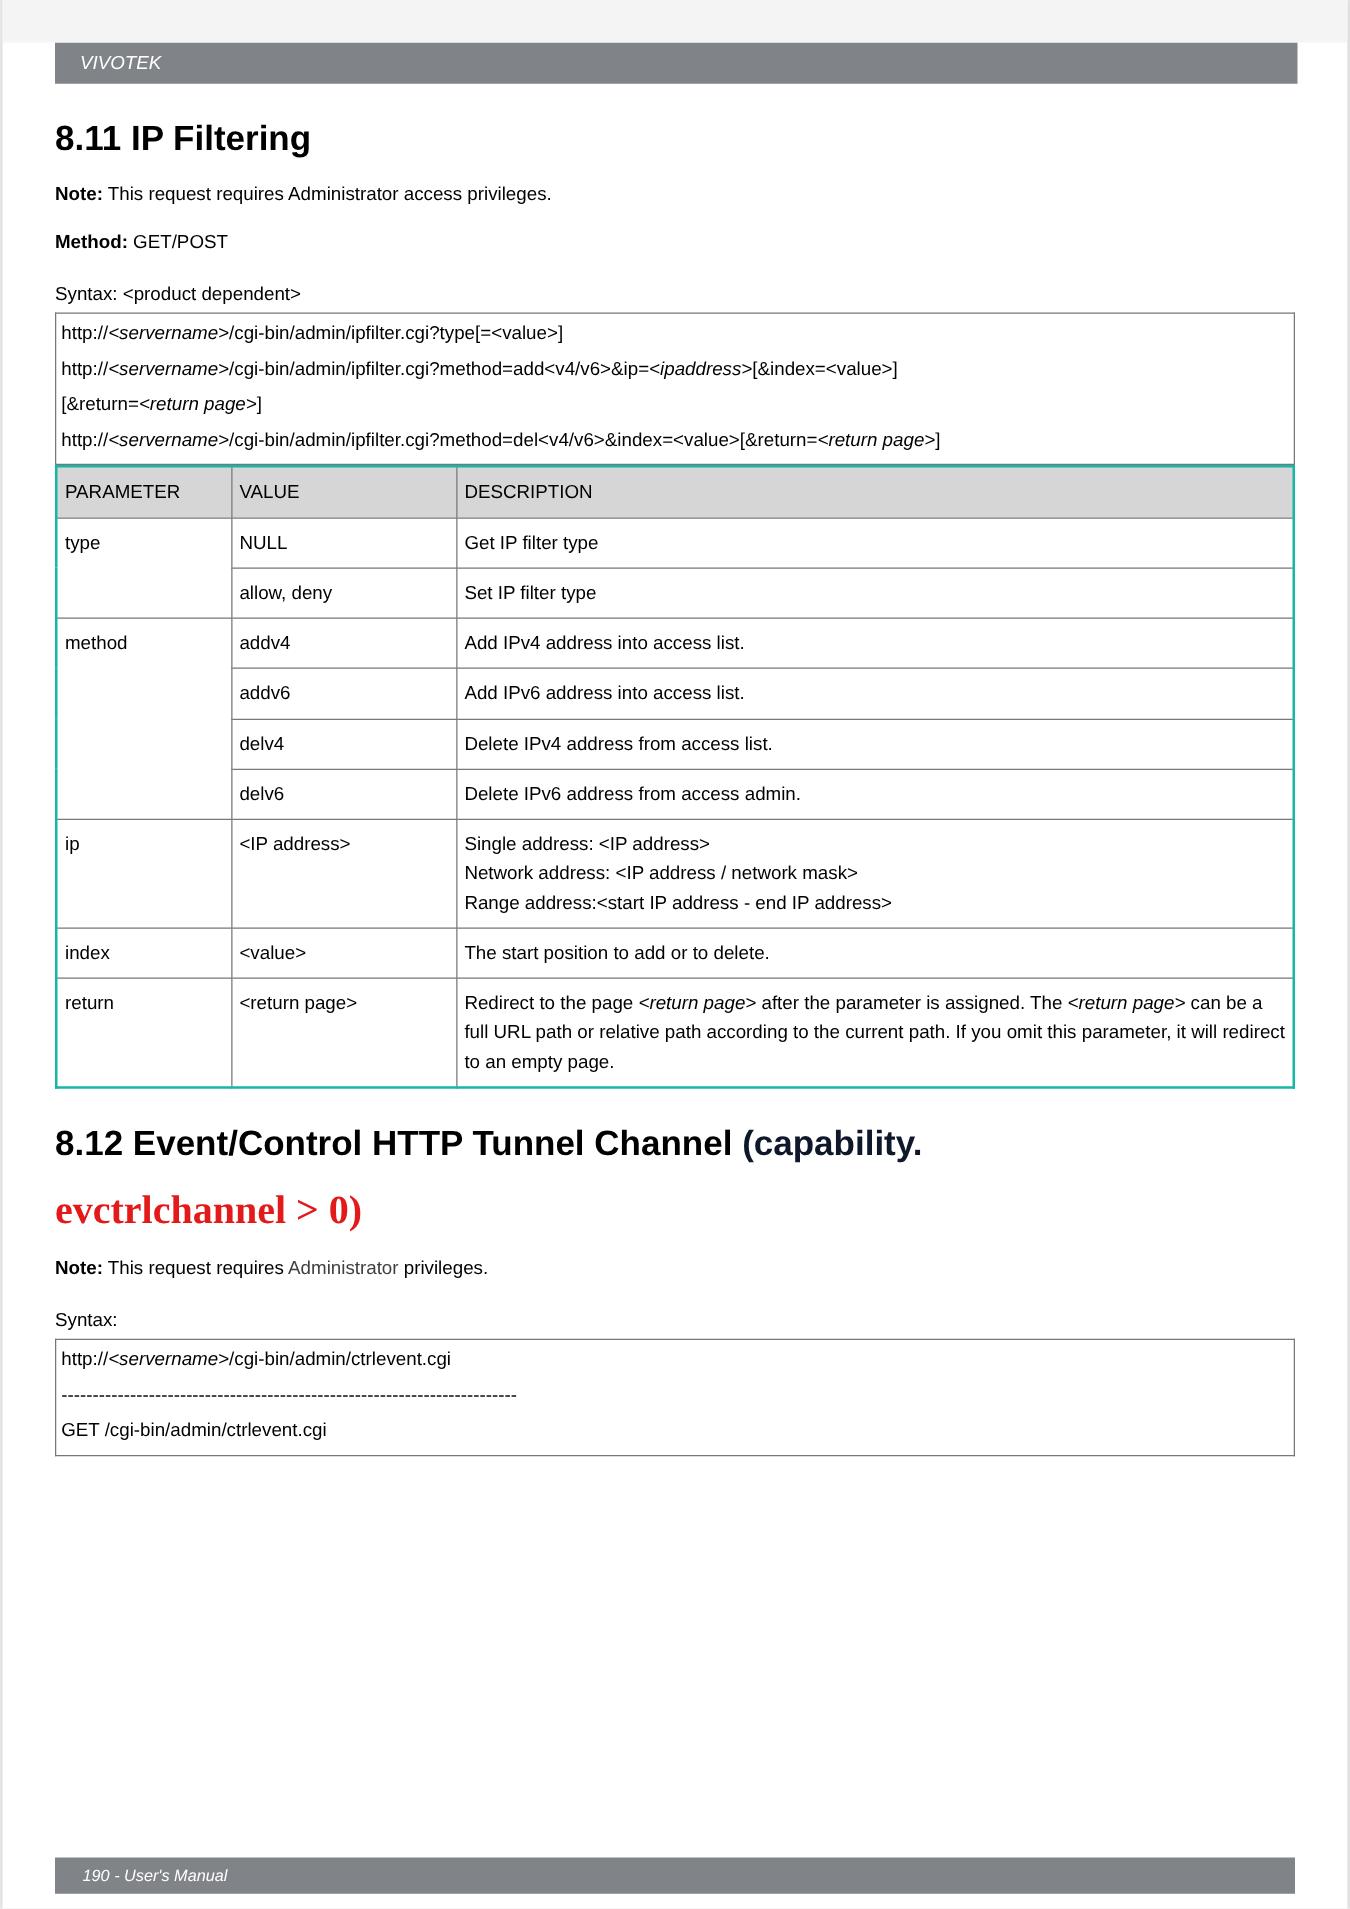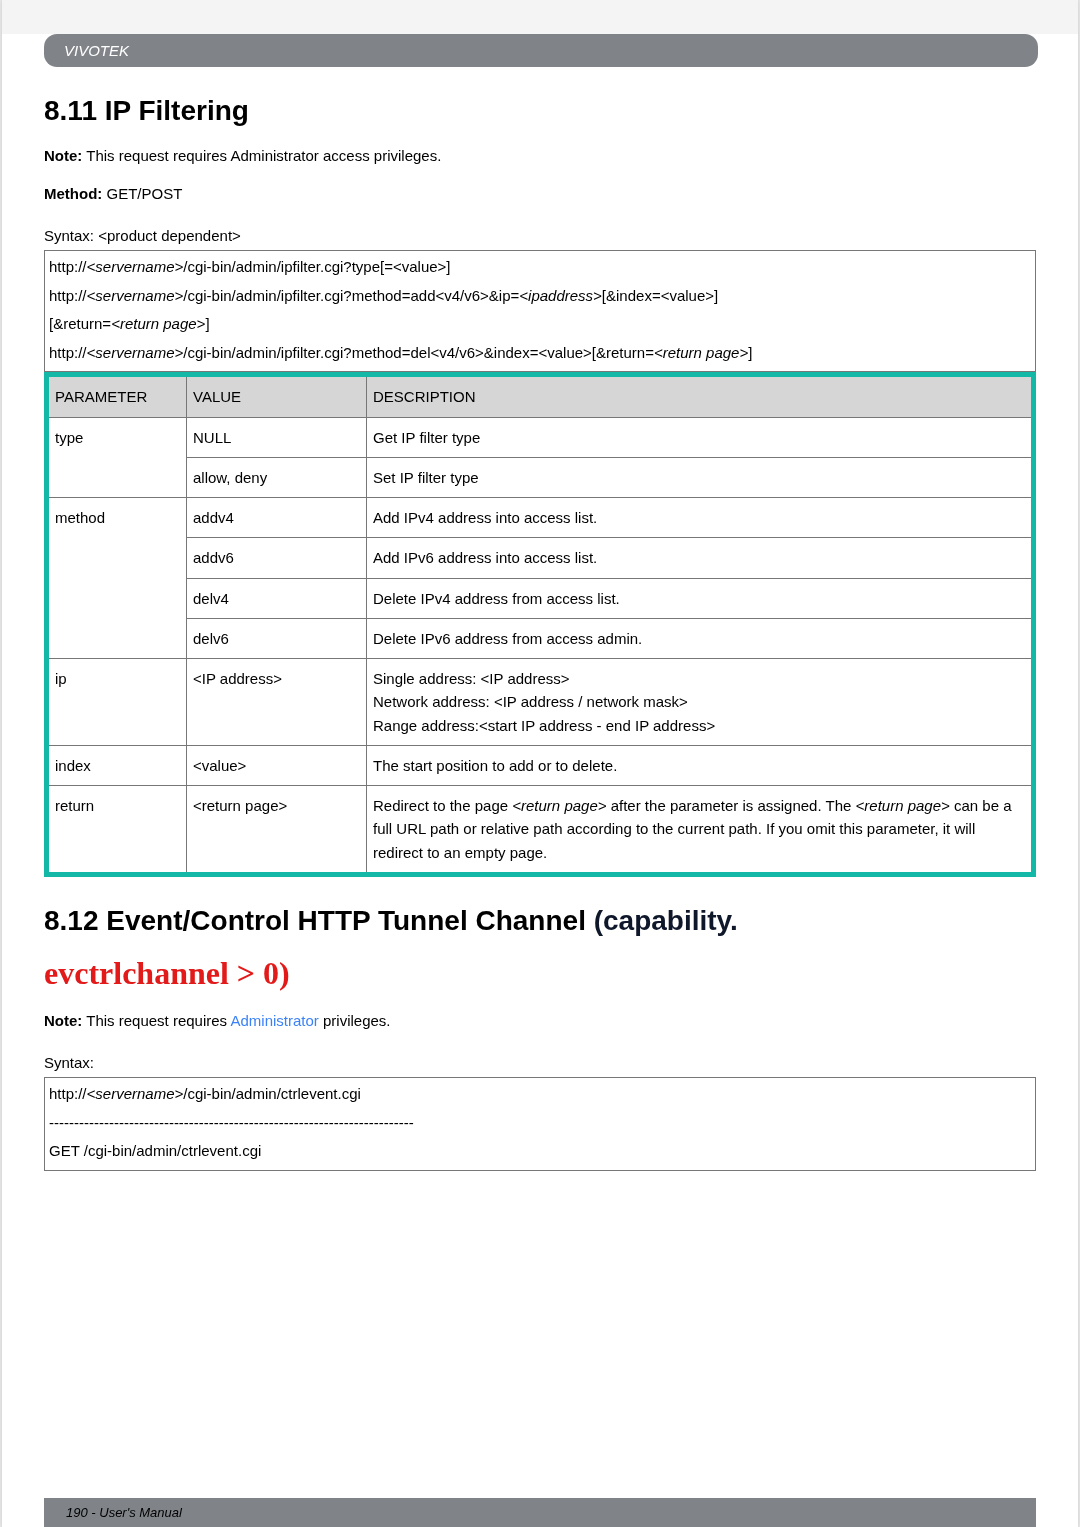--- a/index.html
+++ b/index.html
@@ -25,21 +25,20 @@
     position: relative;
   }
   .header-bar {
     background: #808489;
     color: #fff;
     padding: 8px 20px;
     font-size: 15px;
     font-style: italic;
     font-weight: 500;
     margin: 0 40px 12px 42px;
-    border-radius: 13px;
   }
   .content {
     padding: 0 42px;
   }
   h2.section-title {
     font-family: Liberation Sans, sans-serif;
     font-weight: bold;
     font-size: 28px;
     margin: 28px 0 18px 0;
   }
@@ -48,58 +47,58 @@
   }
   .subsection-red {
     font-family: "Times New Roman", Times, serif;
     font-weight: bold;
     font-size: 32px;
     color: #e21a1a;
     margin: 18px 0 18px 0;
   }
   p { margin: 16px 0; line-height: 1.45; }
   .bold { font-weight: bold; }
-  .red-inline { color: #3b82f6; }
+  .red-inline { color: #404040; }
   .outer-table {
     border: 1px solid #777;
     border-collapse: collapse;
     width: 100%;
     margin-top: 4px;
   }
   .syntax-cell {
     padding: 2px 4px 4px 4px;
     line-height: 1.9;
     font-size: 15px;
   }
   .syntax-cell em, em { font-style: italic; }
   table.param {
     border-collapse: collapse;
     width: 100%;
-    border: 5px solid #14b8a6;
+    border: 2px solid #14b8a6;
   }
   table.param th, table.param td {
     border: 1px solid #777;
     padding: 8px 6px;
     text-align: left;
     vertical-align: top;
     font-size: 15px;
     line-height: 1.55;
   }
   table.param th {
     background: #d6d6d6;
     font-weight: normal;
   }
   .footer-bar {
     background: #808489;
-    color: #000000;
+    color: #ffffff;
     font-style: italic;
     font-size: 13px;
     padding: 7px 22px;
     position: absolute;
-    bottom: 0;
+    bottom: 12px;
     left: 42px;
     right: 42px;
   }
   .syntax-line { margin-top: 20px; margin-bottom: 2px; }
 </style>
 </head>
 <body>
 
 <div class="page">
   <div class="top-stripe"></div>

